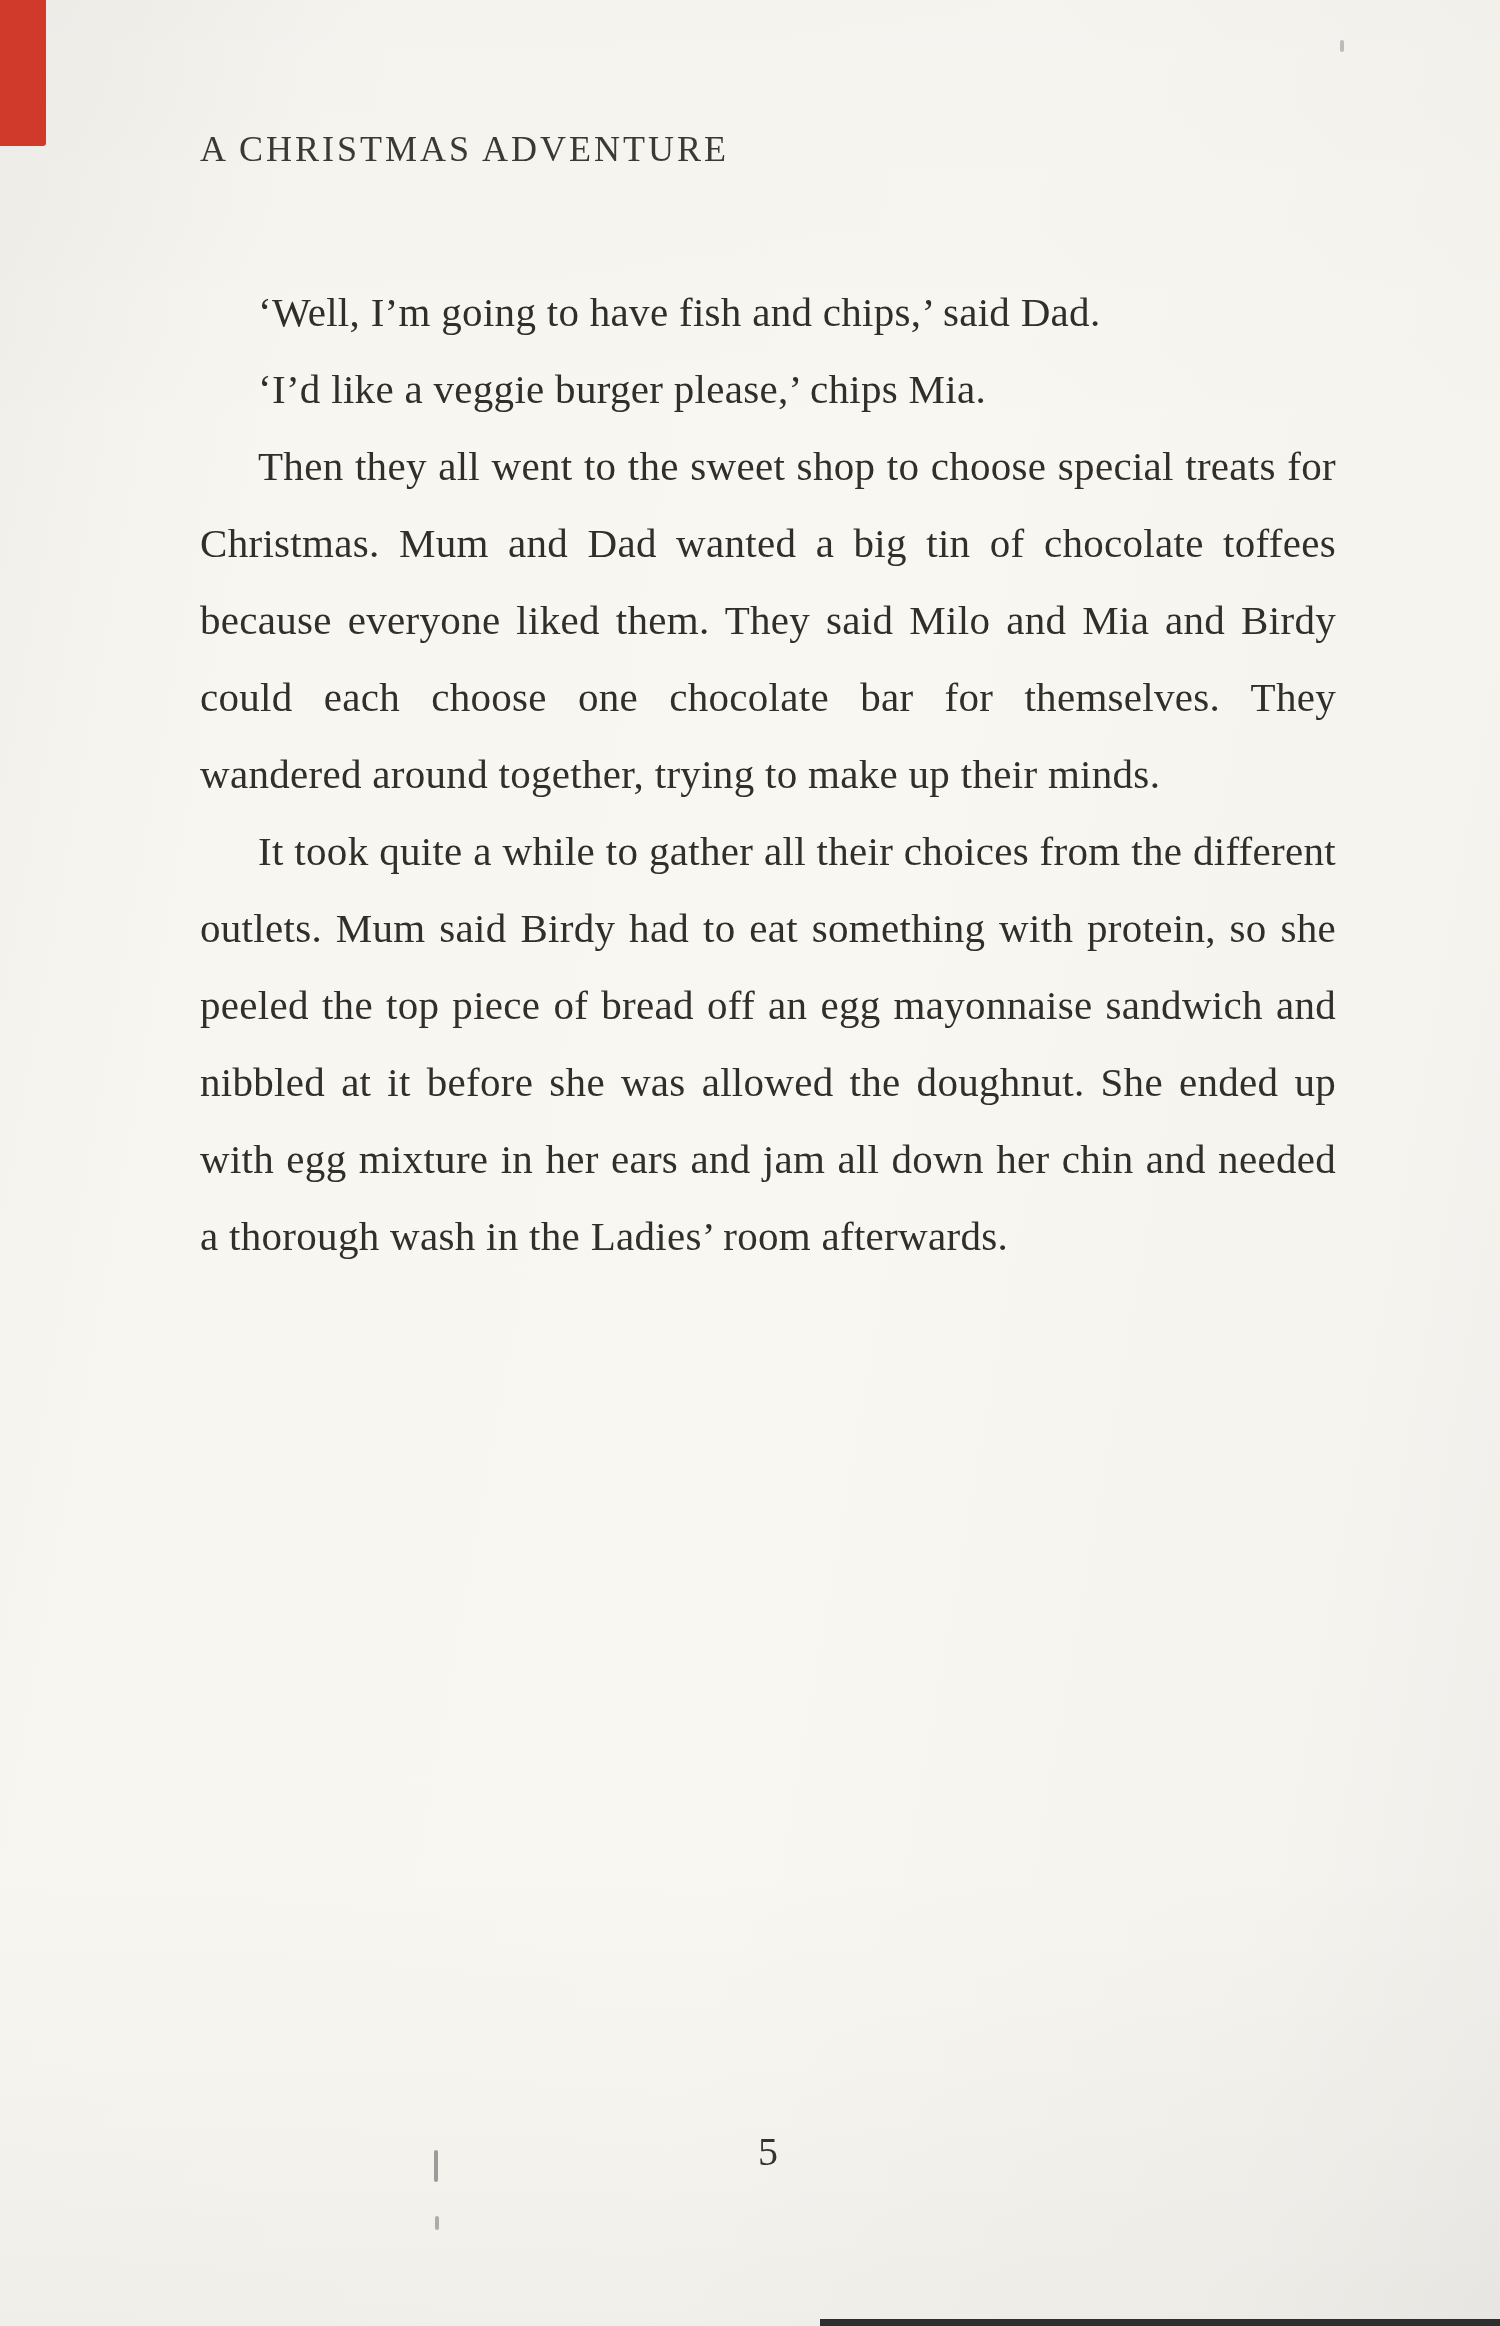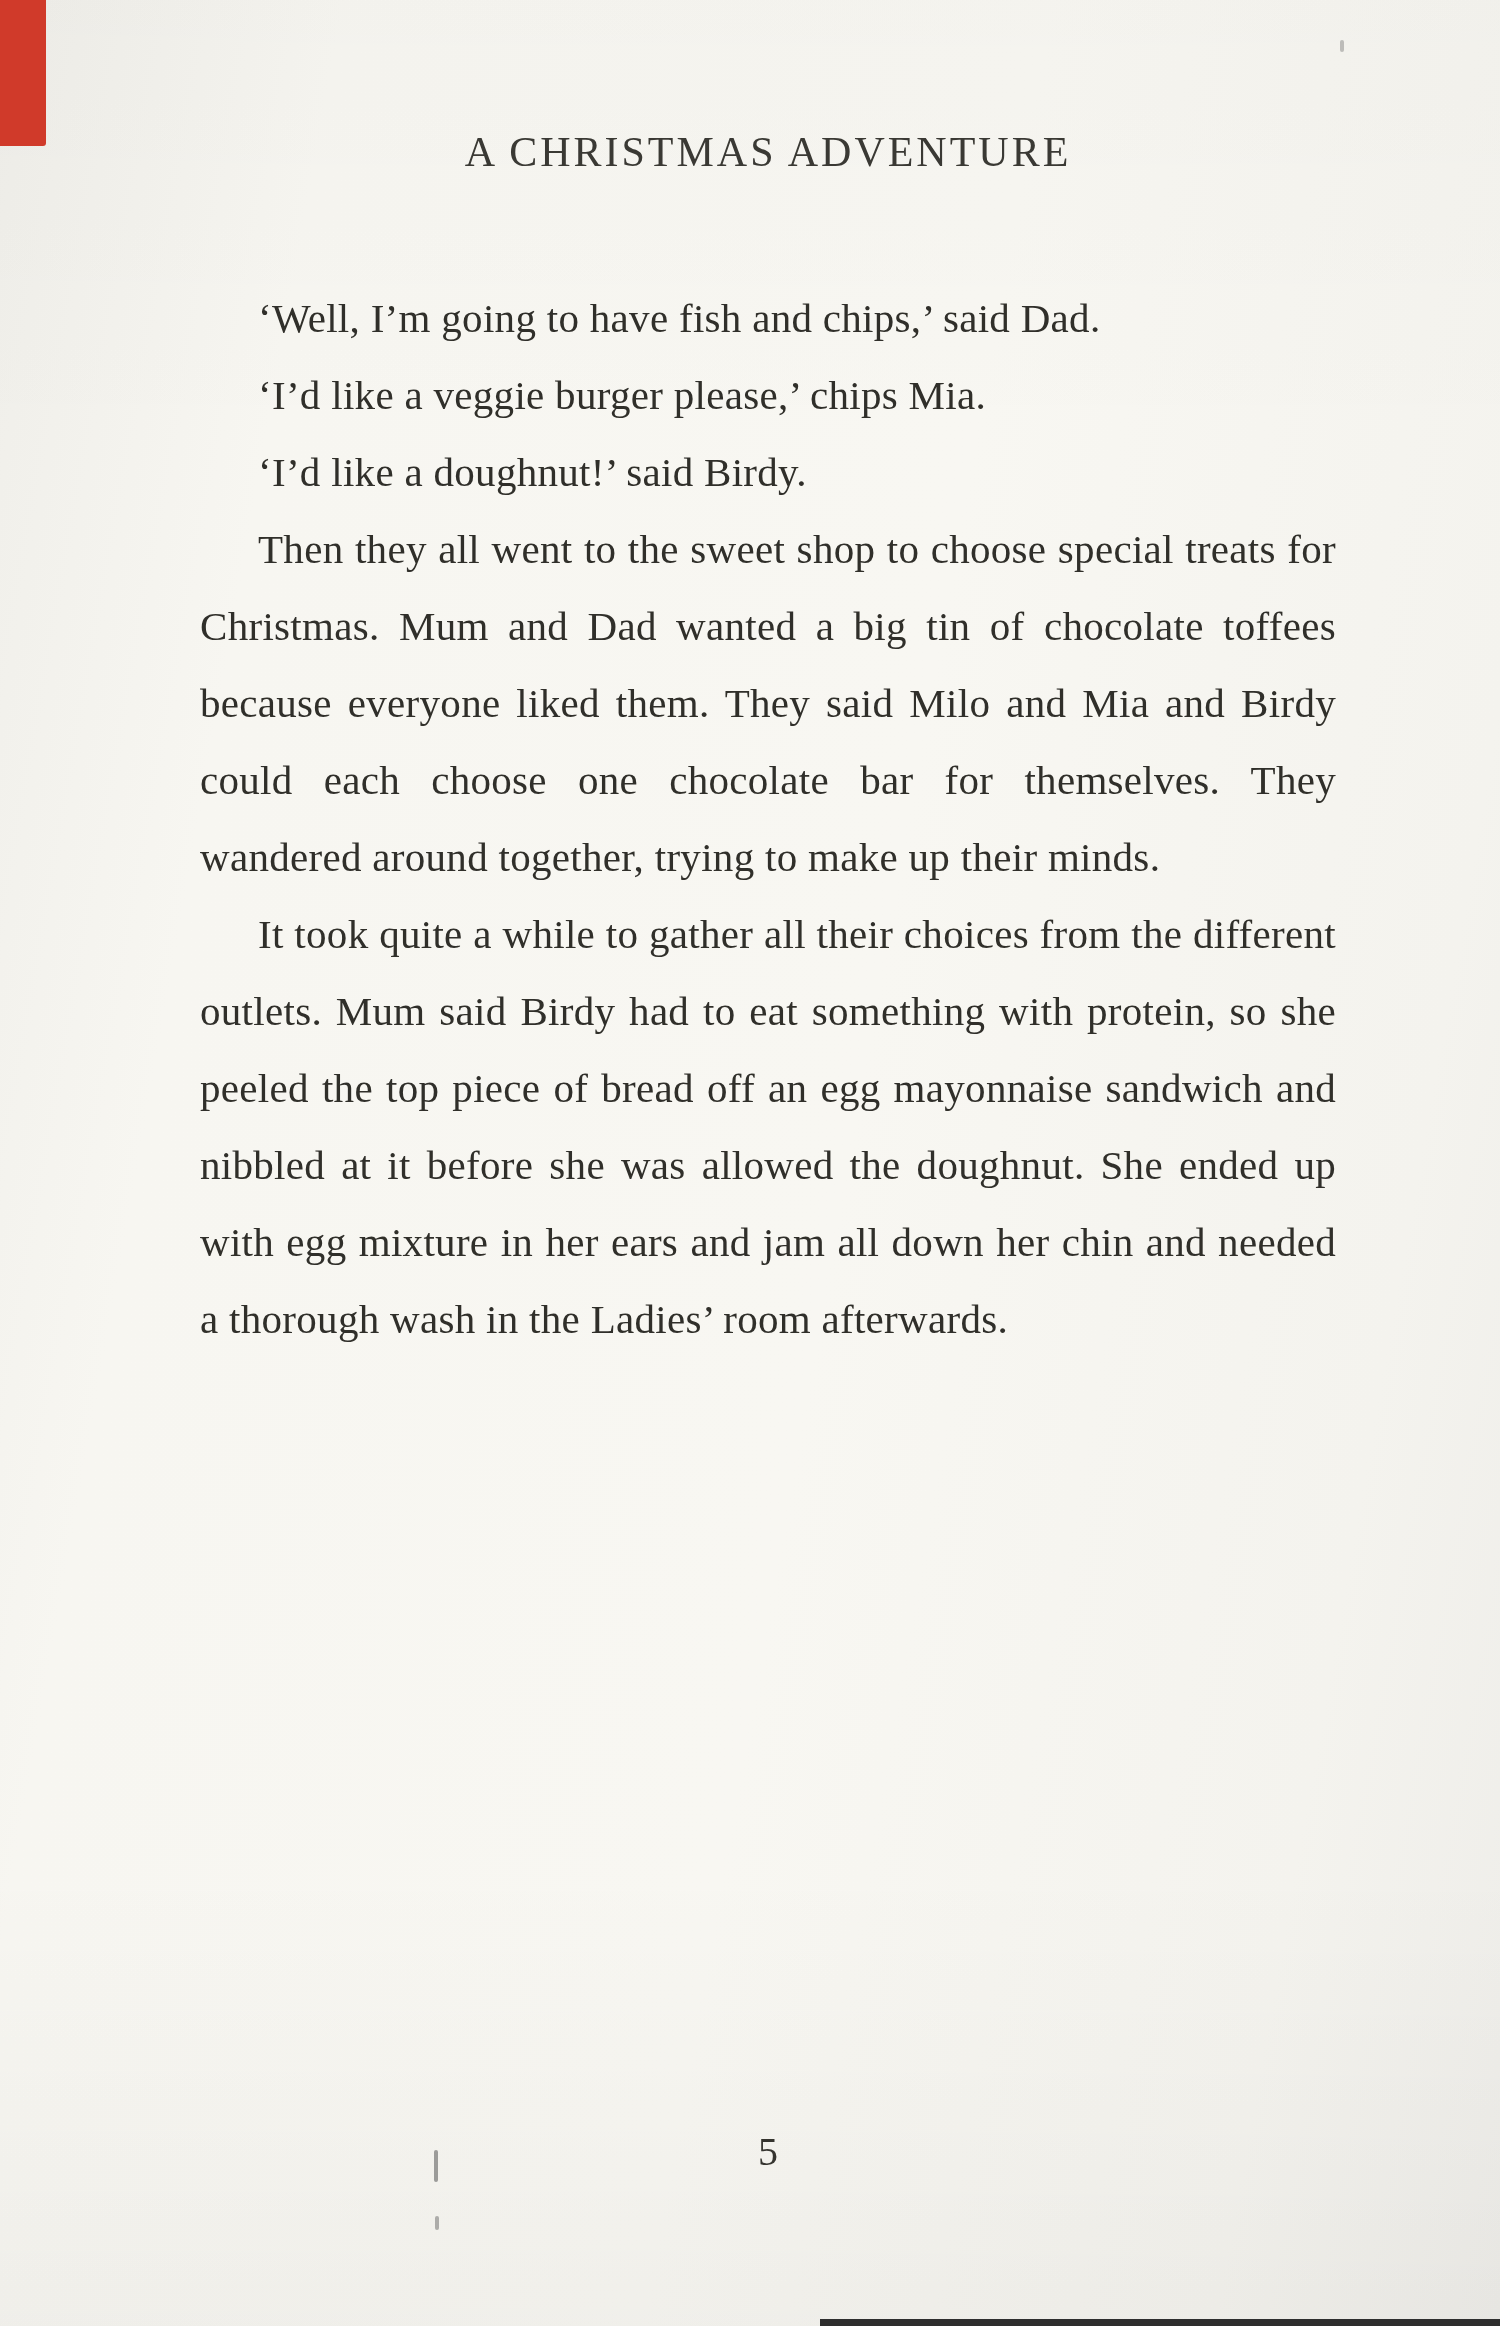--- a/index.html
+++ b/index.html
@@ -30,24 +30,23 @@
   }
   .content {
     position: absolute;
     left: 200px;
     top: 0;
     width: 1136px;
     padding-top: 128px;
   }
   .chapter-header {
     margin: 0 0 104px 0;
-    font-size: 42px;
+    font-size: 36px;
     font-weight: normal;
     letter-spacing: 3px;
-    text-align: center;
     color: #3a3934;
   }
   .body-text p {
     margin: 0;
     font-size: 41px;
     line-height: 77px;
     text-align: justify;
     text-indent: 58px;
     letter-spacing: 0.3px;
     color: #302f2a;
@@ -84,21 +83,20 @@
 <div class="page">
 
   <div class="cover-edge"></div>
 
   <div class="content">
     <h1 class="chapter-header">A CHRISTMAS ADVENTURE</h1>
 
     <div class="body-text">
       <p>‘Well, I’m going to have fish and chips,’ said Dad.</p>
       <p>‘I’d like a veggie burger please,’ chips Mia.</p>
-      <p>‘I’d like a doughnut!’ said Birdy.</p>
       <p>Then they all went to the sweet shop to choose special treats for Christmas. Mum and Dad wanted a big tin of chocolate toffees because everyone liked them. They said Milo and Mia and Birdy could each choose one chocolate bar for themselves. They wandered around together, trying to make up their minds.</p>
       <p>It took quite a while to gather all their choices from the different outlets. Mum said Birdy had to eat something with protein, so she peeled the top piece of bread off an egg mayonnaise sandwich and nibbled at it before she was allowed the doughnut. She ended up with egg mixture in her ears and jam all down her chin and needed a thorough wash in the Ladies’ room afterwards.</p>
     </div>
   </div>
 
   <div class="page-number">5</div>
 
   <div class="artifact artifact-stem"></div>
   <div class="artifact artifact-dot"></div>
   <div class="artifact artifact-speck"></div>

